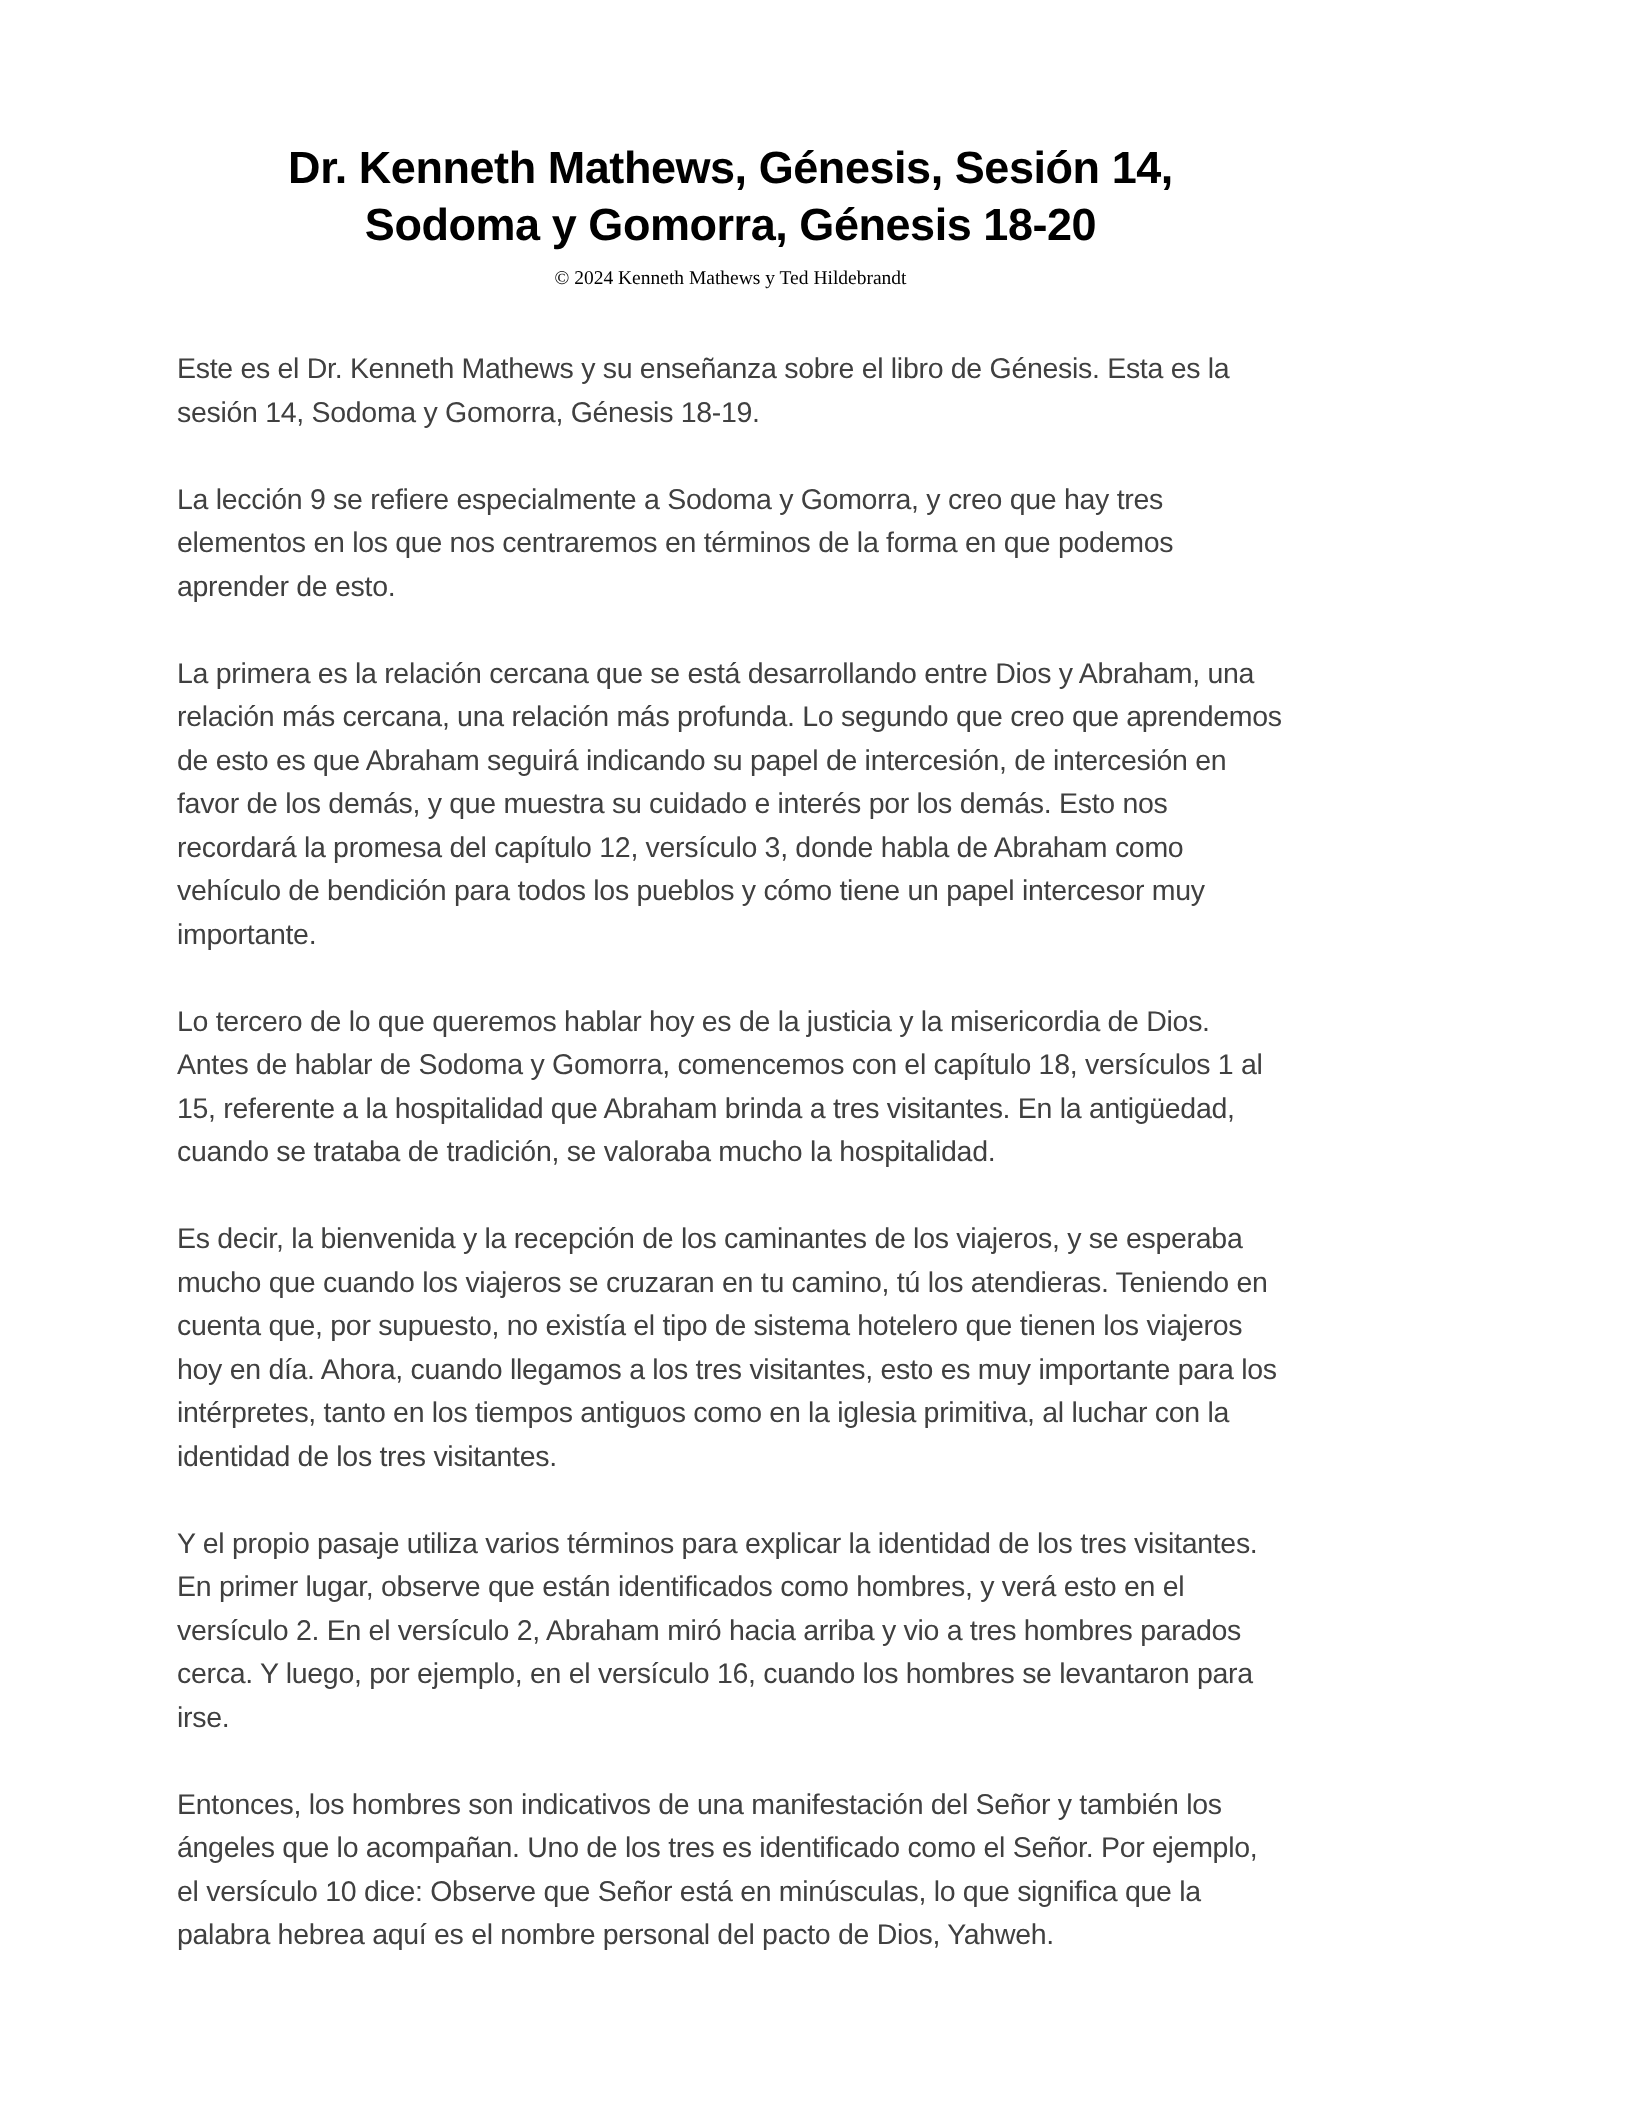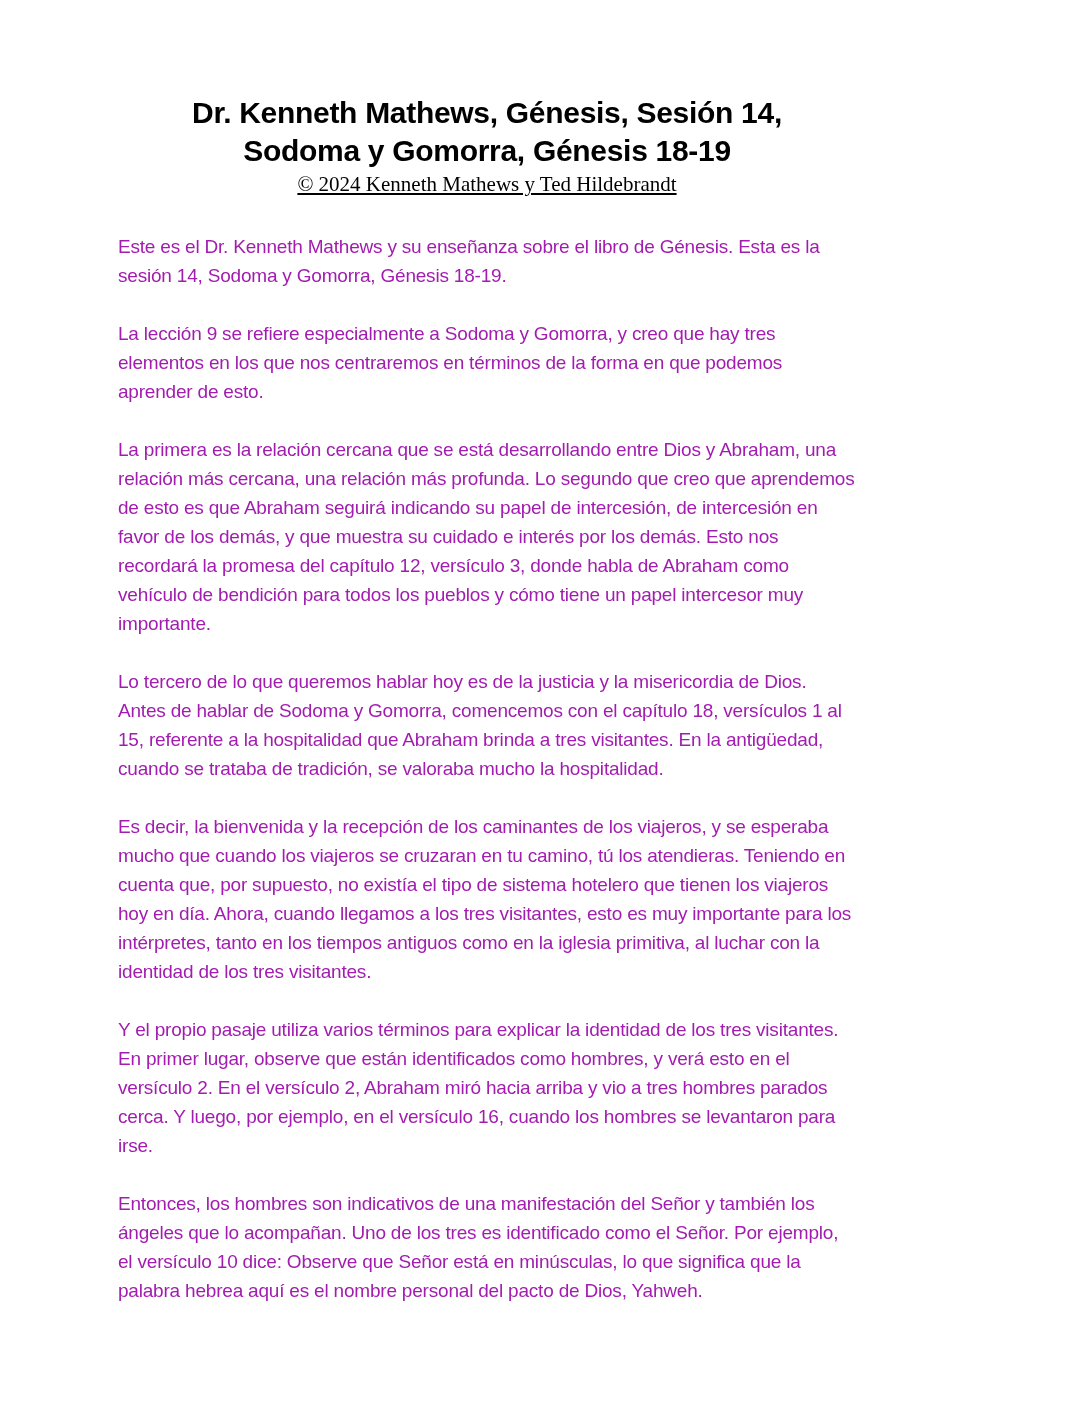--- a/index.html
+++ b/index.html
@@ -29,44 +29,43 @@
     font-family: "Liberation Sans", sans-serif;
     font-weight: 700;
     font-size: 30px;
     line-height: 38px;
     letter-spacing: -0.3px;
     color: #000000;
     margin: 0;
   }
   .doc-copyright {
     font-family: "Liberation Serif", serif;
-    font-size: 21px;
+    font-size: 13px;
     line-height: 27px;
     color: #000000;
     margin-top: 1px;
-    text-decoration: underline;
   }
   .doc-body p {
     font-size: 19px;
     line-height: 29px;
     letter-spacing: -0.2px;
     margin: 0 0 29px 0;
     text-align: left;
-    color: #a21caf;
+    color: #404040;
     max-width: 852px;
   }
 </style>
 </head>
 <body>
 
 <div class="page">
   <div class="doc-header">
     <h1 class="doc-title">
       <span>Dr. Kenneth Mathews, Génesis, Sesión 14,</span><br>
-      <span>Sodoma y Gomorra, Génesis 18-19</span>
+      <span>Sodoma y Gomorra, Génesis 18-20</span>
     </h1>
     <div class="doc-copyright">© 2024 Kenneth Mathews y Ted Hildebrandt</div>
   </div>
 
   <div class="doc-body">
     <p>Este es el Dr. Kenneth Mathews y su enseñanza sobre el libro de Génesis. Esta es la sesión 14, Sodoma y Gomorra, Génesis 18-19.</p>
     <p>La lección 9 se refiere especialmente a Sodoma y Gomorra, y creo que hay tres elementos en los que nos centraremos en términos de la forma en que podemos aprender de esto.</p>
     <p>La primera es la relación cercana que se está desarrollando entre Dios y Abraham, una relación más cercana, una relación más profunda. Lo segundo que creo que aprendemos de esto es que Abraham seguirá indicando su papel de intercesión, de intercesión en favor de los demás, y que muestra su cuidado e interés por los demás. Esto nos recordará la promesa del capítulo 12, versículo 3, donde habla de Abraham como vehículo de bendición para todos los pueblos y cómo tiene un papel intercesor muy importante.</p>
     <p>Lo tercero de lo que queremos hablar hoy es de la justicia y la misericordia de Dios. Antes de hablar de Sodoma y Gomorra, comencemos con el capítulo 18, versículos 1 al 15, referente a la hospitalidad que Abraham brinda a tres visitantes. En la antigüedad, cuando se trataba de tradición, se valoraba mucho la hospitalidad.</p>
     <p>Es decir, la bienvenida y la recepción de los caminantes de los viajeros, y se esperaba mucho que cuando los viajeros se cruzaran en tu camino, tú los atendieras. Teniendo en cuenta que, por supuesto, no existía el tipo de sistema hotelero que tienen los viajeros hoy en día. Ahora, cuando llegamos a los tres visitantes, esto es muy importante para los intérpretes, tanto en los tiempos antiguos como en la iglesia primitiva, al luchar con la identidad de los tres visitantes.</p>

